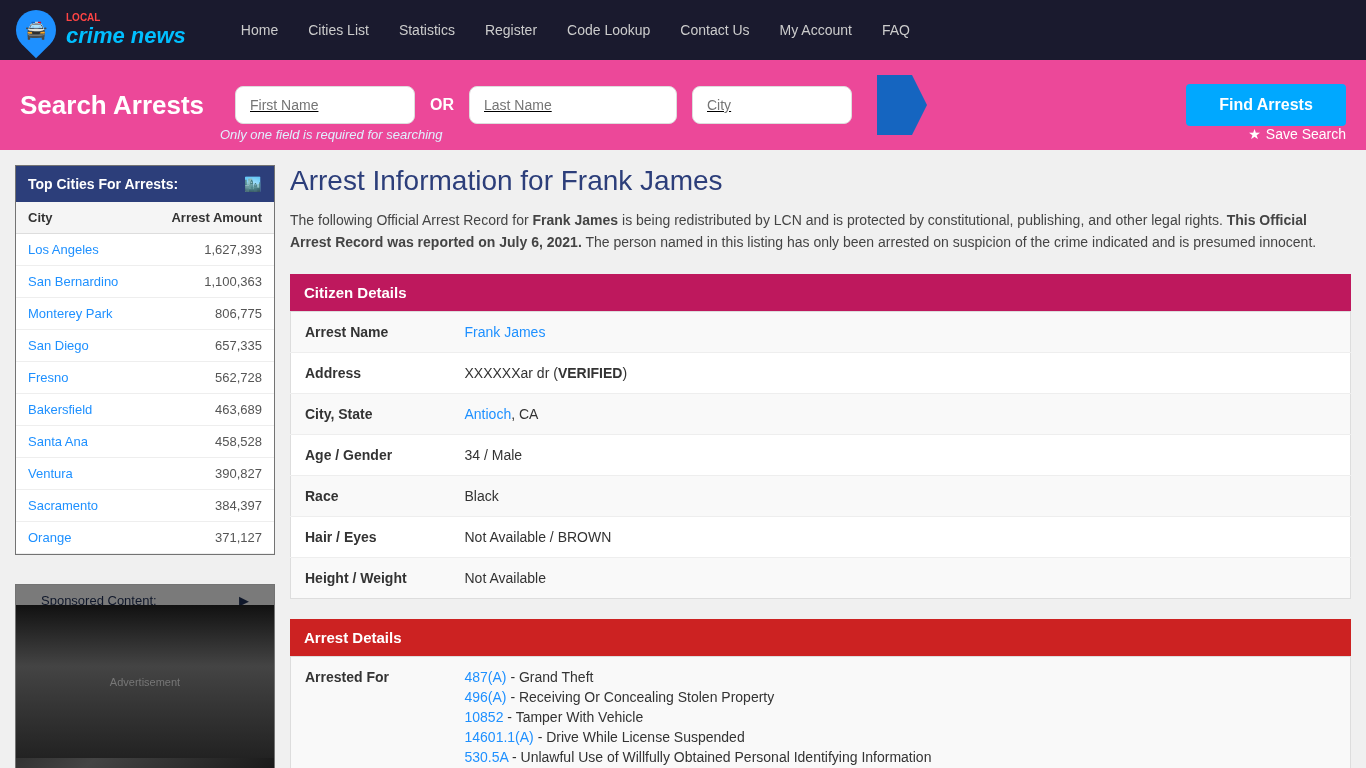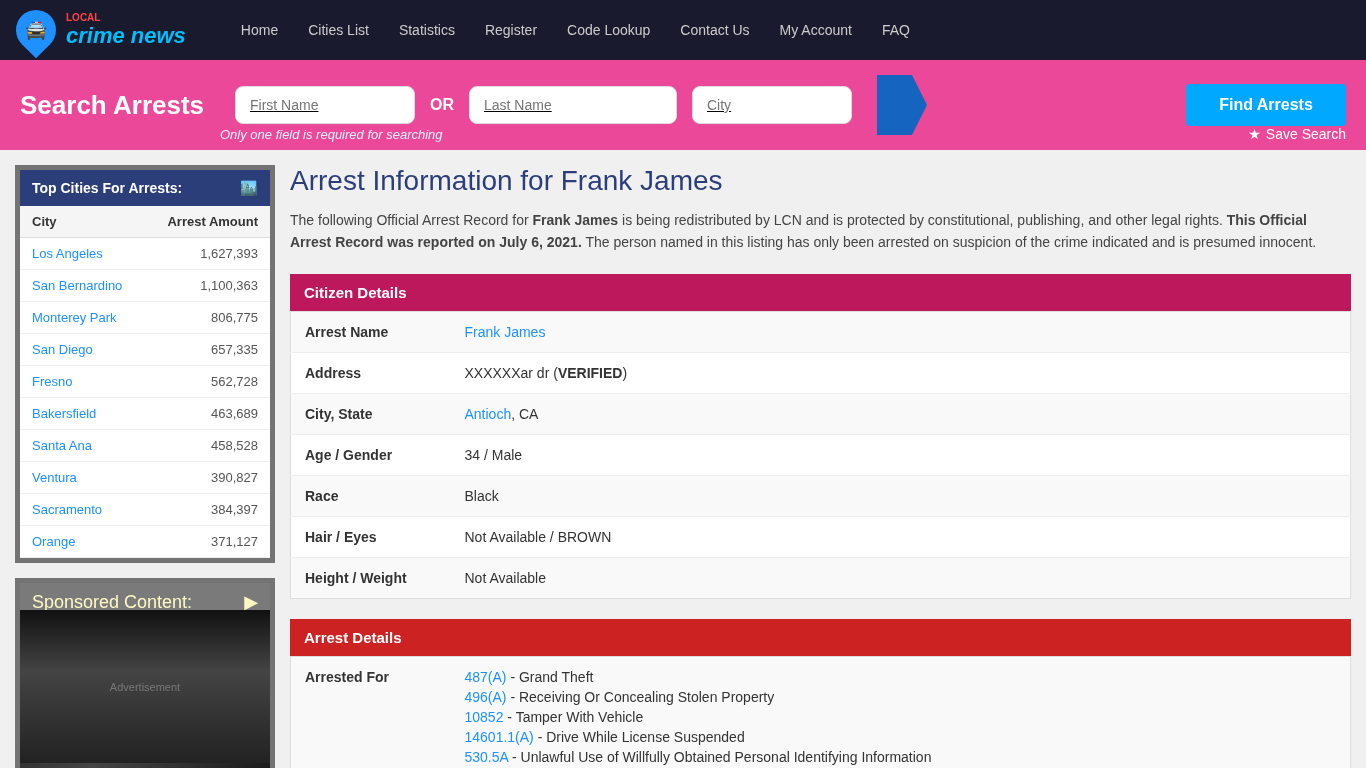--- a/index.html
+++ b/index.html
@@ -25,32 +25,32 @@
     .arrow-shape { width: 50px; height: 60px; background: #1565c0; clip-path: polygon(0 0, 70% 0, 100% 50%, 70% 100%, 0 100%); margin-left: 10px; }
     .find-arrests-btn { background: #00a8ff; color: #fff; border: none; padding: 12px 20px; font-size: 16px; font-weight: bold; border-radius: 4px; cursor: pointer; min-width: 160px; margin-left: auto; }
     .save-search { color: #fff; font-size: 14px; cursor: pointer; display: flex; align-items: center; gap: 5px; position: absolute; right: 20px; bottom: 8px; }
     .search-hint { color: #e0f0ff; font-size: 13px; font-style: italic; position: absolute; bottom: 8px; left: 220px; }
 
     
     .main-content { display: flex; gap: 0; padding: 15px 15px; background: #f0f0f0; }
 
     
     .sidebar { width: 260px; min-width: 260px; margin-right: 15px; }
-    .sidebar-section { background: #fff; border: 5px solid #737373; margin-bottom: 15px; }
+    .sidebar-section { background: #fff; border: 1px solid #737373; margin-bottom: 29px; }
     .sidebar-header { background: #2c3e7a; color: #fff; padding: 10px 12px; font-weight: bold; font-size: 14px; display: flex; align-items: center; justify-content: space-between; }
     .sidebar table { width: 100%; border-collapse: collapse; }
     .sidebar table thead tr { background: #f5f5f5; }
     .sidebar table thead th { padding: 8px 12px; text-align: left; font-weight: bold; font-size: 13px; border-bottom: 1px solid #ddd; }
     .sidebar table thead th:last-child { text-align: right; }
     .sidebar table tbody tr { border-bottom: 1px solid #eee; }
     .sidebar table tbody td { padding: 8px 12px; font-size: 13px; }
     .sidebar table tbody td:last-child { text-align: right; color: #555; }
     .sidebar table tbody td a { color: #1e90ff; text-decoration: none; }
 
-    .sponsored-header { background: #7a7a7a; color: #fef9c3; padding: 8px 12px; font-size: 18px; display: flex; align-items: center; justify-content: space-between; }
+    .sponsored-header { background: #7a7a7a; color: #0f172a; padding: 8px 25px; font-size: 13px; display: flex; align-items: center; justify-content: space-between; }
     .lawyer-header { background: #cc2222; color: #fef9c3; padding: 8px 12px; font-size: 14px; font-weight: bold; display: flex; align-items: center; justify-content: space-between; }
     .lawyer-img-placeholder { width: 100%; height: 120px; background: linear-gradient(135deg, #1a1a1a 0%, #444 50%, #1a1a1a 100%); display: flex; align-items: flex-end; justify-content: center; padding-bottom: 10px; }
 
     
     .main-panel { flex: 1; }
     .arrest-title { font-size: 28px; color: #2c3e7a; margin-bottom: 12px; font-weight: normal; }
     .arrest-intro { font-size: 14px; color: #444; line-height: 1.6; margin-bottom: 20px; }
     .arrest-intro strong { font-weight: bold; }
 
     .section-header { background: #be185d; color: #fff; padding: 10px 14px; font-size: 15px; font-weight: bold; margin-bottom: 0; }

